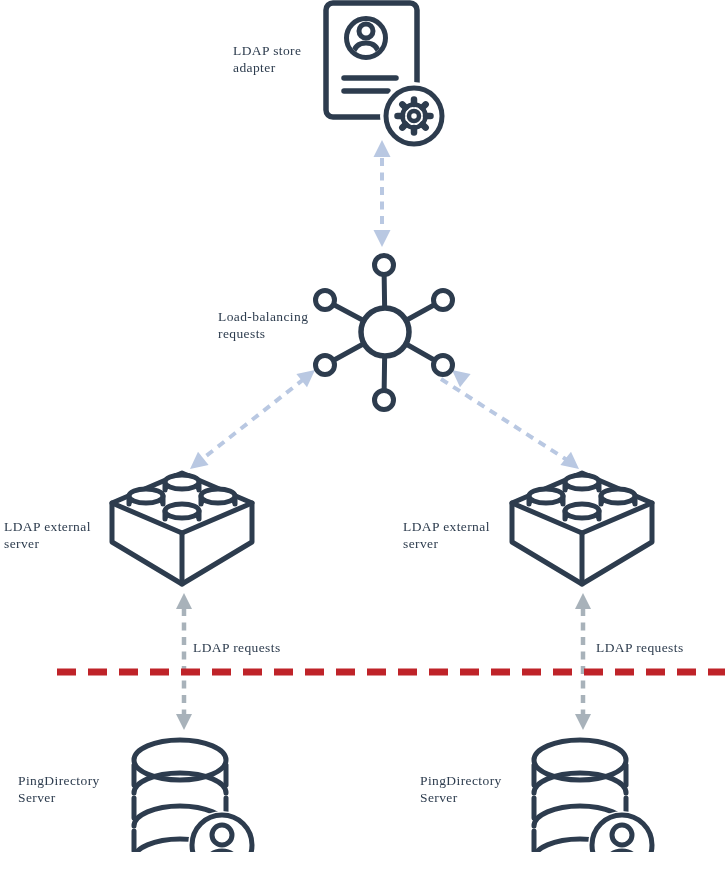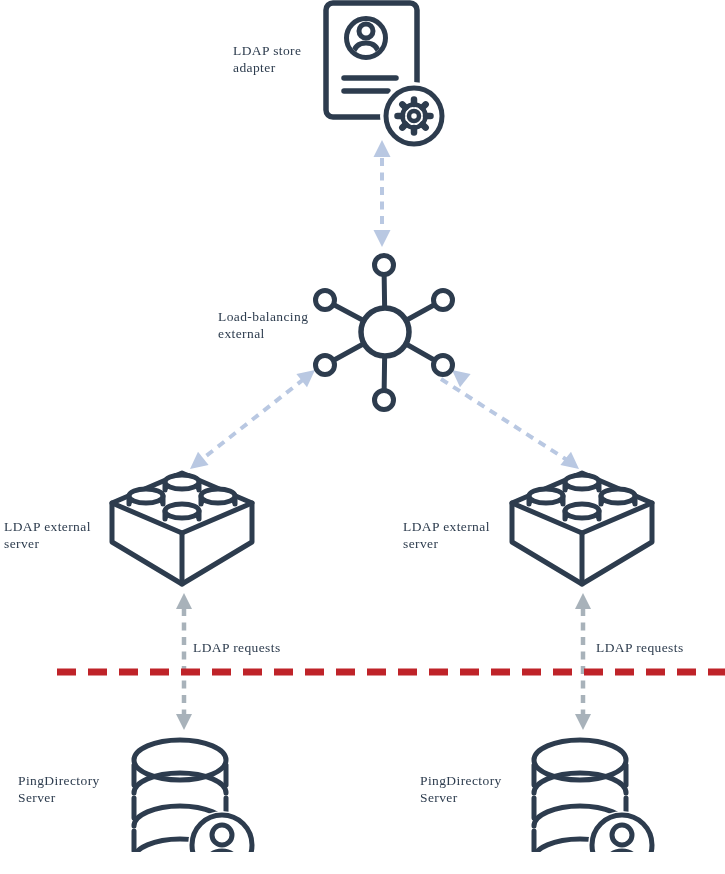--- a/index.html
+++ b/index.html
@@ -207,21 +207,21 @@
     </g>
   </svg>
 
   <div class="label" style="left:233px; top:42px;">
     <span>LDAP store</span>
     <span>adapter</span>
   </div>
 
   <div class="label" style="left:218px; top:308px;">
     <span>Load-balancing</span>
-    <span>external</span>
+    <span>requests</span>
   </div>
 
   <div class="label" style="left:4px; top:518px;">
     <span>LDAP external</span>
     <span>server</span>
   </div>
 
   <div class="label" style="left:403px; top:518px;">
     <span>LDAP external</span>
     <span>server</span>

